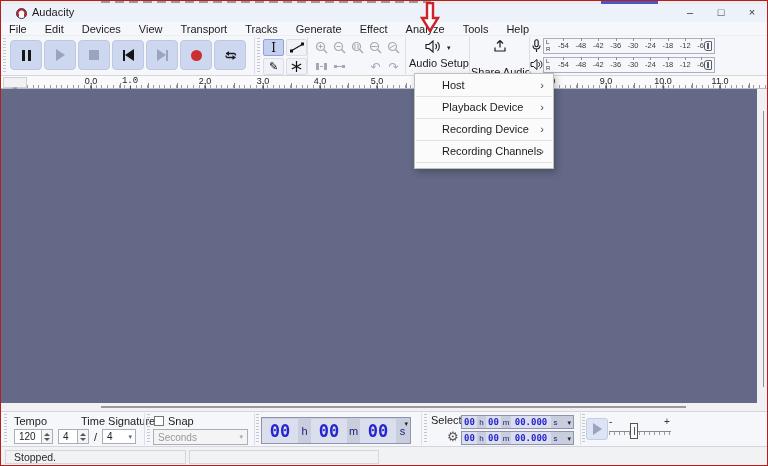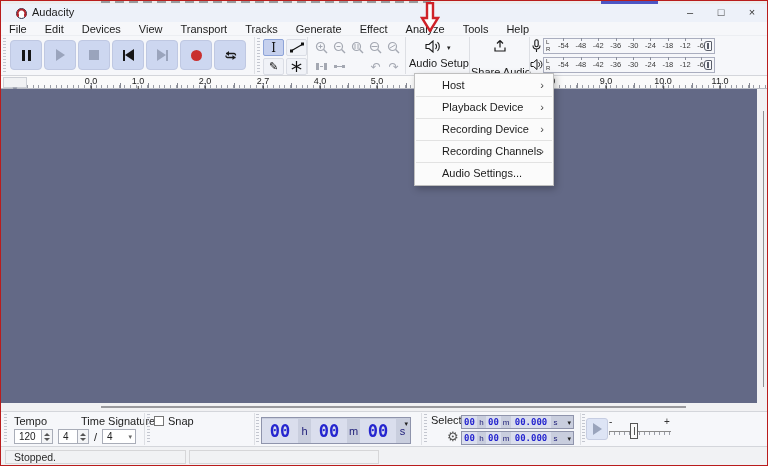--- a/index.html
+++ b/index.html
@@ -327,23 +327,23 @@
     <div class="mclip">
         <i></i>
       </div>
   </div>
 
   <div class="abs" id="ruler"></div>
   <div class="abs" id="ruler-ticks-minor"></div>
   <div class="abs" id="ruler-ticks-half"></div>
   <div class="abs" id="ruler-pin"><span>▼</span></div>
   <span class="rlabel" style="left:90px;">0.0</span>
-  <span class="rlabel" style="left:137px;">1.0</span>
+  <span class="rlabel" style="left:129px;font-family:Liberation Mono, monospace;">1.0</span>
   <span class="rlabel" style="left:204px;">2.0</span>
-  <span class="rlabel" style="left:262px;">2.7</span>
+  <span class="rlabel" style="left:262px;">3.0</span>
   <span class="rlabel" style="left:319px;">4.0</span>
   <span class="rlabel" style="left:376px;">5.0</span>
   <span class="rlabel" style="left:433px;">6.0</span>
   <span class="rlabel" style="left:490px;">7.0</span>
   <span class="rlabel" style="left:548px;">8.0</span>
   <span class="rlabel" style="left:605px;">9.0</span>
   <span class="rlabel" style="left:662px;">10.0</span>
   <span class="rlabel" style="left:719px;">11.0</span>
 
   <div class="abs" id="track-area"></div>
@@ -366,23 +366,20 @@
     <div class="asm-item">
       <span>Recording Device</span>
       <span class="asm-arrow">›</span>
     </div>
     <div class="asm-sep"></div>
     <div class="asm-item">
       <span>Recording Channels</span>
       <span class="asm-arrow">›</span>
     </div>
     <div class="asm-sep"></div>
-    <div class="asm-item">
-      <span>Audio Settings...</span>
-    </div>
   </div>
 
   <div class="abs" id="bottombar"></div>
   <div class="abs bgrip" style="left:3px;"></div>
 
   <span class="abs blabel" style="left:13px;top:414px;">Tempo</span>
   <div class="abs input" style="left:13px;top:428px;width:28px;height:15px;">
       <span>120</span>
     </div>
   <div class="abs spin" style="left:41px;top:428px;">
@@ -400,20 +397,24 @@
   <span class="abs blabel" style="left:93px;top:430px;">/</span>
   <div class="abs input" style="left:101px;top:428px;width:34px;height:15px;background:#fff;">
     <span>4</span>
     <span class="ddcaret" style="position:absolute;right:3px;">▾</span>
   </div>
   <div class="abs bvsep" style="left:143px;"></div>
   <div class="abs bgrip" style="left:146px;"></div>
 
   <div class="abs checkbox" style="left:153px;top:415px;"></div>
   <span class="abs blabel" style="left:167px;top:414px;">Snap</span>
+  <div class="abs input" style="left:152px;top:428px;width:95px;height:16px;background:#f4f4f5;color:#999;">
+    <span style="color:#999;">Seconds</span>
+    <span class="ddcaret" style="position:absolute;right:4px;color:#aaa;">▾</span>
+  </div>
   <div class="abs bvsep" style="left:253px;"></div>
   <div class="abs bgrip" style="left:255px;"></div>
 
   <div class="timefield" id="time-display" style="left:260px;top:416px;width:150px;height:27px;">
     <span class="tdigit">00</span>
     <span class="tunit">h</span>
     <span class="tdigit">00</span>
     <span class="tunit">m</span>
     <span class="tdigit">00</span>
     <span class="tunit">s</span>

